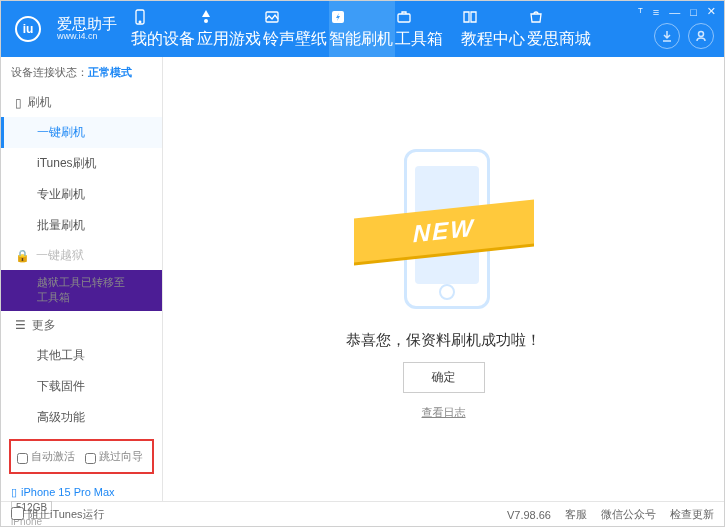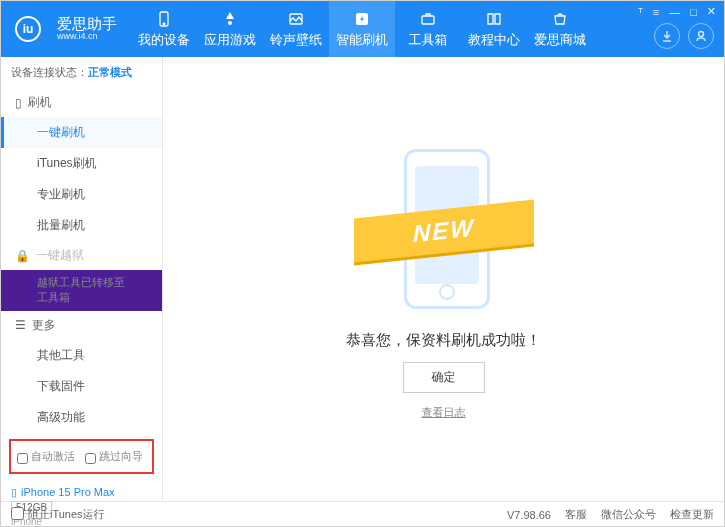--- a/index.html
+++ b/index.html
@@ -3,21 +3,21 @@
 <meta charset="utf-8">
 <style>
 *{margin:0;padding:0;box-sizing:border-box;font-family:"Microsoft YaHei",sans-serif}
 body{width:725px;height:527px;overflow:hidden;background:#fff;border:1px solid #d0d0d0}
 .header{height:56px;background:linear-gradient(#1e88f5,#1e88f5);display:flex;align-items:center;color:#fff;position:relative}
 .logo-wrap{display:flex;align-items:flex-start;padding:0 14px;gap:16px}
 .logo-badge{width:26px;height:26px;border:2px solid #fff;border-radius:50%;display:flex;align-items:center;justify-content:center;font-size:12px;font-weight:bold}
 .logo-text{font-size:15px;line-height:1}
 .logo-sub{font-size:9px;opacity:.9}
 .nav{display:flex;height:100%}
-.nav-item{width:66px;display:flex;flex-direction:column;align-items:center;justify-content:center;gap:3px;font-size:13px;cursor:pointer}
+.nav-item{width:66px;display:flex;flex-direction:column;justify-content:center;gap:3px;font-size:16px;cursor:pointer}
 .nav-item.active{background:#3d9cf7}
 .nav-ico{width:18px;height:18px;display:flex;align-items:center;justify-content:center}
 .win-ctrl{position:absolute;right:8px;top:4px;display:flex;gap:10px;font-size:11px;align-items:center}
 .win-ctrl span{cursor:pointer;opacity:.9}
 .hdr-btns{position:absolute;right:10px;bottom:8px;display:flex;gap:8px}
 .circ-btn{width:26px;height:26px;border:1.5px solid #8fc4fb;border-radius:50%;display:flex;align-items:center;justify-content:center;color:#cfe6ff;cursor:pointer}
 .body{display:flex;height:444px}
 .side{width:162px;border-right:1px solid #e5e5e5;display:flex;flex-direction:column;font-size:12px;color:#555}
 .status{padding:8px 10px;font-size:11px;color:#666}
 .status b{color:#1e88f5;font-weight:bold}

